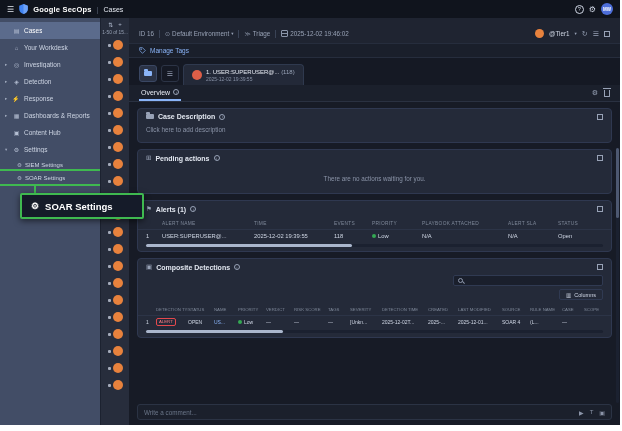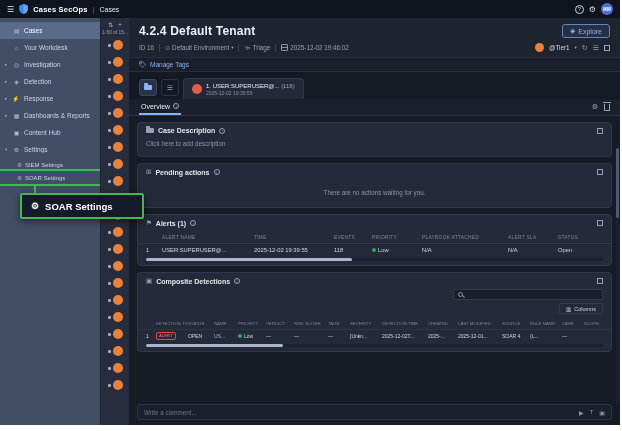--- a/index.html
+++ b/index.html
@@ -159,21 +159,21 @@
 <div class="screen">
 
   <header class="topbar">
     <span class="tb-burger">☰</span>
     <span class="tb-logo">
       <svg width="9" height="10" viewBox="0 0 12 14">
           <path d="M6 0 12 2.5 V7 c0 3.5 -2.5 6 -6 7 C2.5 13 0 10.5 0 7 V2.5 Z" fill="#4285f4"></path>
           <path d="M6 0 12 2.5 V7 c0 3.5 -2.5 6 -6 7 Z" fill="#6ea2f7"></path>
         </svg>
     </span>
-    <span class="tb-product">Cases SecOps</span>
+    <span class="tb-product">Google SecOps</span>
     <span class="tb-div">|</span>
     <span class="tb-section">Cases</span>
     <span class="tb-spacer"></span>
     <span class="tb-help">?</span>
     <span class="tb-gear">⚙</span>
     <span class="tb-avatar">MW</span>
   </header>
 
   <nav class="sidebar">
     <div class="nav-item active">
@@ -324,27 +324,20 @@
         <div class="queue-item">
           <span class="q-mark"></span>
           <span class="q-avatar"></span>
         </div>
       </div>
   </aside>
 
   <main class="main">
 
     <section class="case-header">
-      <div class="ch-row1">
-        <h1 class="case-title">4.2.4 Default Tenant</h1>
-        <button class="explore-btn">
-          <span>◈</span>
-          <span>Explore</span>
-        </button>
-      </div>
       <div class="ch-row2">
         <span class="meta">ID 16</span>
         <span class="meta-sep"></span>
         <span class="meta">
           <span class="mi">⊙</span>
           <span>Default Environment</span>
           <span class="chev">▾</span>
         </span>
         <span class="meta-sep"></span>
         <span class="meta">

